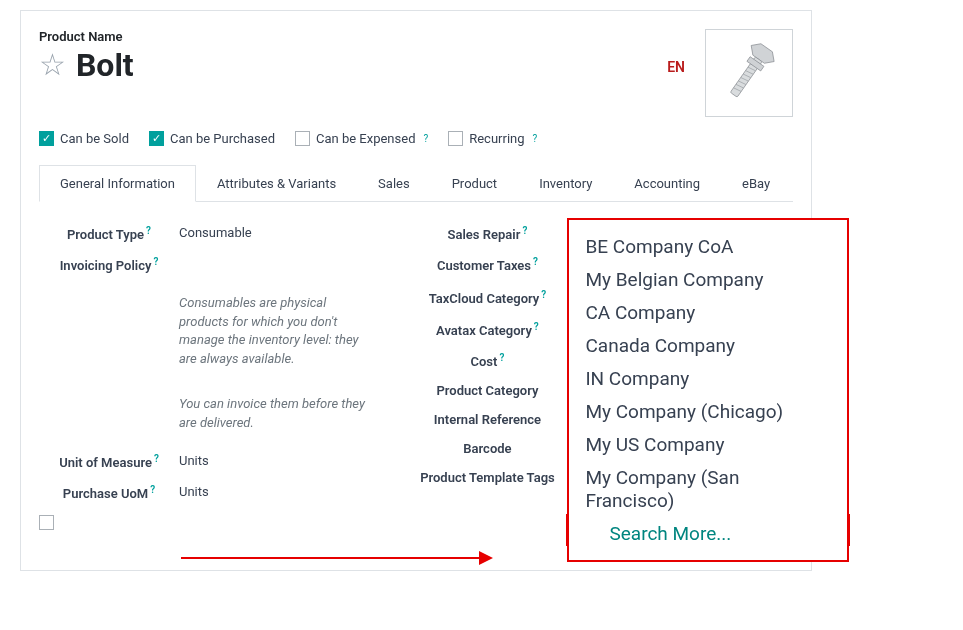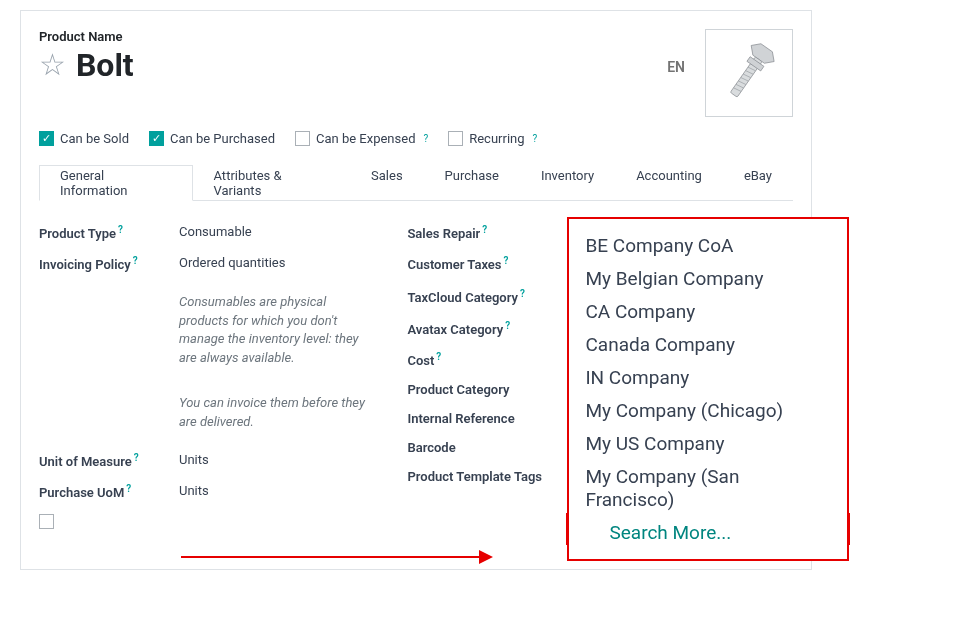--- a/index.html
+++ b/index.html
@@ -42,21 +42,21 @@
     color: #9aa4ae;
     font-size: 30px;
     line-height: 1;
   }
   .title-text {
     font-size: 32px;
     color: #212529;
     font-weight: 700;
   }
   .lang-badge {
-    color: #737373;
+    color: #b91c1c;
     font-weight: 600;
     font-size: 14px;
     margin-top: 30px;
     margin-right: 20px;
     margin-left: 33px;
   }
   .img-box {
     width: 88px;
     height: 88px;
     border: 1px solid #cfd4d8;
@@ -94,21 +94,21 @@
     font-size: 10px;
     vertical-align: super;
     margin-left: 2px;
   }
   .tabs {
     margin-top: 18px;
     border-bottom: 1px solid #dee2e6;
     display: flex;
   }
   .tab {
-    padding: 2px 20px;
+    padding: 10px 20px;
     font-size: 13px;
     color: #374151;
     border: 1px solid transparent;
     border-bottom: none;
     position: relative;
     bottom: -1px;
     background: transparent;
   }
   .tab.active {
     color: #374151;
@@ -127,20 +127,21 @@
     display: flex;
     align-items: flex-start;
     padding: 7px 0;
     font-size: 13px;
   }
   .flabel {
     width: 140px;
     flex-shrink: 0;
     font-weight: 600;
     color: #374151;
+    text-align: center;
   }
   .fval {
     flex: 1;
     color: #374151;
   }
   .helper {
     color: #6c757d;
     font-style: italic;
     padding: 6px 0;
     line-height: 1.45;
@@ -294,36 +295,35 @@
         <span class="cb"></span>
         <span>Recurring</span>
         <span class="q">?</span>
       </div>
     </div>
 
     <div class="tabs">
       <div class="tab active">General Information</div>
       <div class="tab">Attributes &amp; Variants</div>
       <div class="tab">Sales</div>
-      <div class="tab">Purchase</div>
+      <div class="tab">Product</div>
       <div class="tab">Inventory</div>
       <div class="tab">Accounting</div>
       <div class="tab">eBay</div>
     </div>
 
     <div class="form-grid">
 
       <div class="col-left">
         <div class="frow">
           <div class="flabel"><span>Product Type</span><span class="q">?</span></div>
           <div class="fval">Consumable</div>
         </div>
         <div class="frow">
           <div class="flabel"><span>Invoicing Policy</span><span class="q">?</span></div>
-          <div class="fval">Ordered quantities</div>
         </div>
         <div class="frow">
           <div class="flabel"></div>
           <div class="fval helper">Consumables are physical products for which you don't manage the inventory level: they are always available.</div>
         </div>
         <div class="frow">
           <div class="flabel"></div>
           <div class="fval helper">You can invoice them before they are delivered.</div>
         </div>
         <div class="frow">

